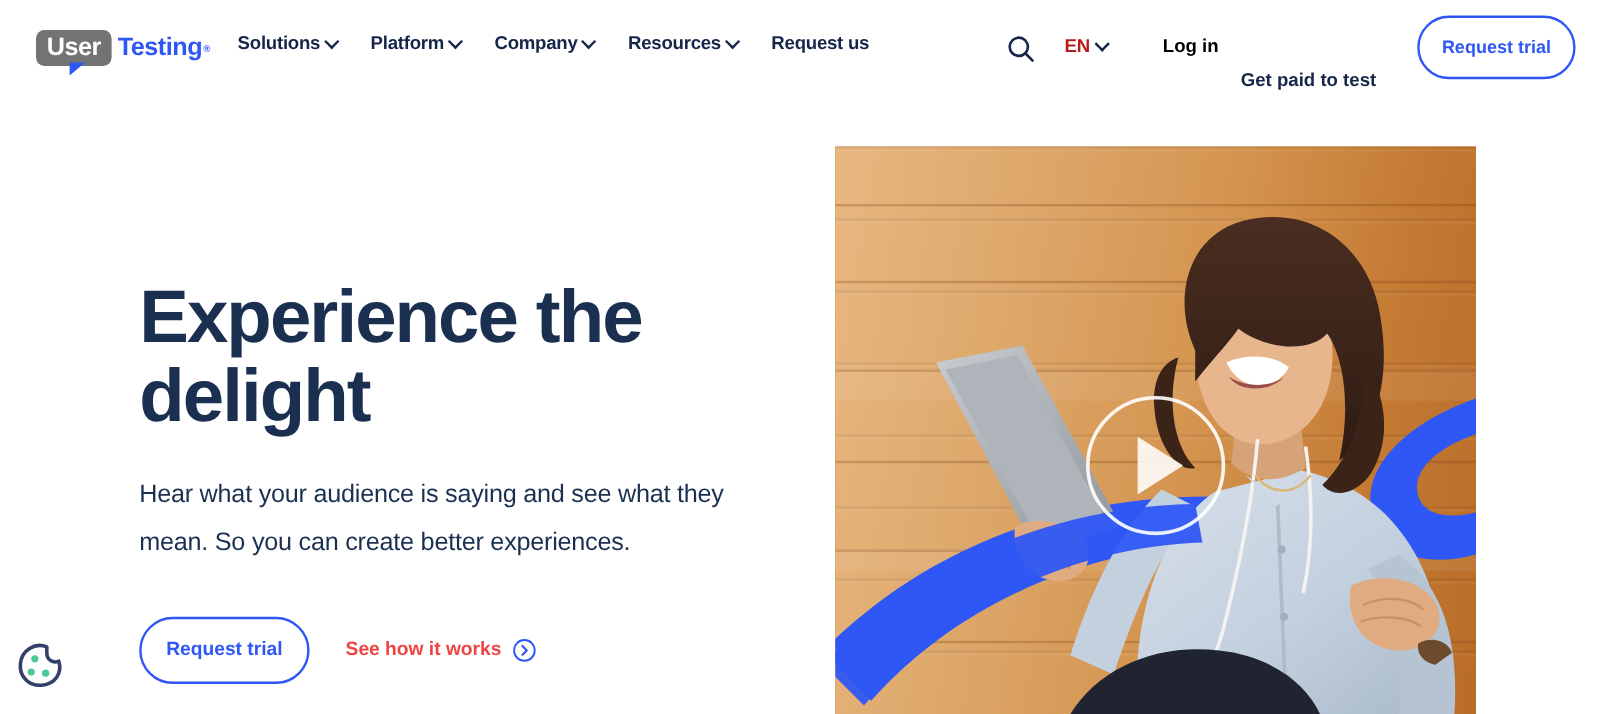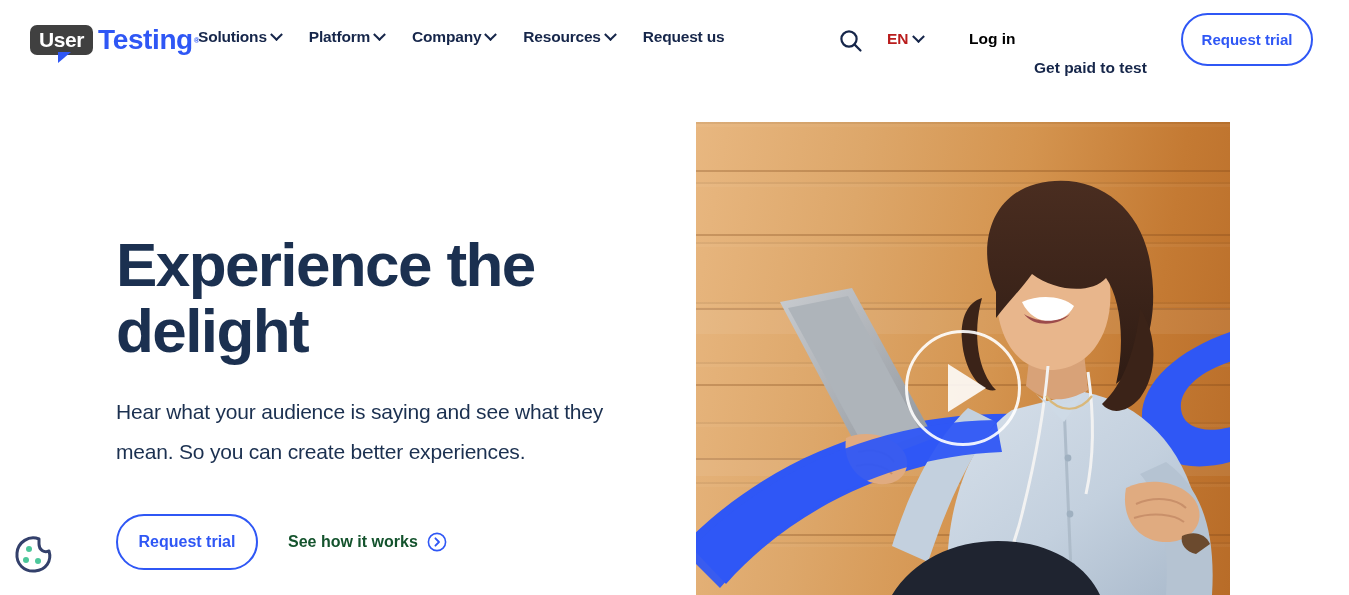--- a/index.html
+++ b/index.html
@@ -27,21 +27,21 @@
   .logo {
     position: absolute;
     left: 30px;
     top: 20px;
     display: flex;
     align-items: center;
     height: 40px;
   }
   .logo-bubble {
     position: relative;
-    background: #404040;
+    background: #737373;
     border-radius: 7px;
     padding: 4px 9px 4px 9px;
     display: flex;
     align-items: center;
     height: 30px;
   }
   .logo-bubble-text {
     color: #ffffff;
     font-size: 21px;
     font-weight: bold;
@@ -52,21 +52,21 @@
     position: absolute;
     bottom: -8px;
     left: 28px;
     width: 0; height: 0;
     border-left: 0px solid transparent;
     border-right: 13px solid transparent;
     border-top: 11px solid #2f57f5;
   }
   .logo-testing {
     color: #2f57f5;
-    font-size: 28px;
+    font-size: 21px;
     font-weight: bold;
     letter-spacing: -0.4px;
     margin-left: 5px;
   }
   .logo-tm {
     color: #2f57f5;
     font-size: 8px;
     font-weight: bold;
     vertical-align: super;
     margin-left: 1px;
@@ -207,21 +207,21 @@
     display: flex;
     align-items: center;
     justify-content: center;
     cursor: pointer;
     white-space: nowrap;
   }
   .howitworks {
     display: flex;
     align-items: center;
     gap: 9px;
-    color: #14532d;
+    color: #ef4444;
     font-size: 16px;
     font-weight: bold;
     cursor: pointer;
     white-space: nowrap;
   }
 
   
   .hero-media {
     position: absolute;
     left: 696px;

